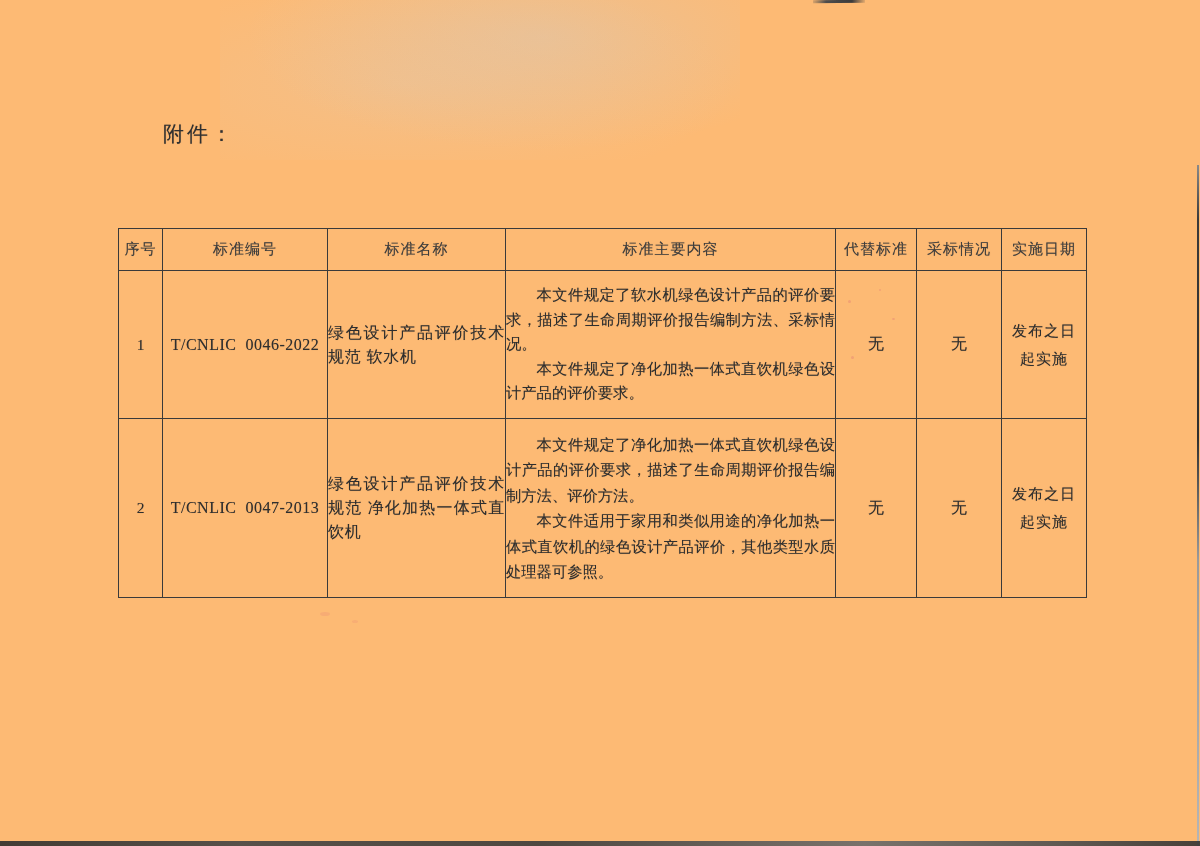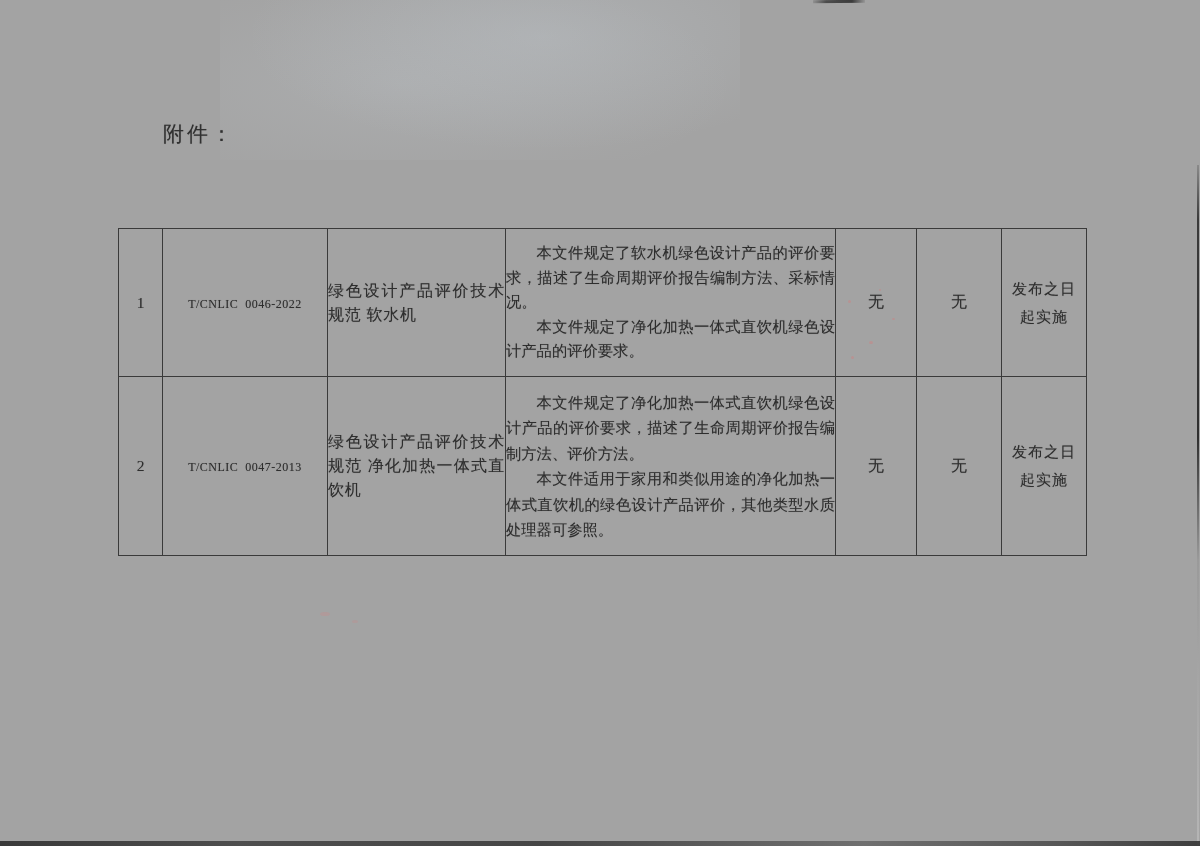--- a/index.html
+++ b/index.html
@@ -1,19 +1,19 @@
 <!DOCTYPE html>
 <html><head>
 <meta charset="utf-8">
 <style>
   html,body{margin:0;padding:0;background:#ffffff;}
   .page{
     position:relative;
     width:1200px;height:846px;
-    background:#a3a3a3;
+    background:#fdba74;
     overflow:hidden;
     font-family:"Liberation Serif", serif;
     color:#2b2b2b;
   }
   
   .scan-smudge{
     position:absolute;left:220px;top:-30px;width:520px;height:190px;
     background:
       radial-gradient(ellipse at 62% 35%, rgba(198,206,213,0.30), rgba(255,255,255,0) 65%),
       radial-gradient(ellipse at 35% 60%, rgba(205,212,218,0.18), rgba(255,255,255,0) 70%);
@@ -71,21 +71,21 @@
     vertical-align:middle;
   }
   table.standards th{
     font-weight:normal;
     font-size:15px;
     letter-spacing:1px;
     color:#3d3d3d;
     height:40px;
   }
   td.c-center{text-align:center;}
-  td .code-text{white-space:pre;letter-spacing:0.5px;font-size:12px;margin-top:20px;}
+  td .code-text{white-space:pre;letter-spacing:0.5px;font-size:16px;margin-top:20px;}
   td.c-name{padding:6px 9px;}
   td.c-name .name-text{
     display:block;
     text-align:justify;
     line-height:24px;
     font-size:16px;
     letter-spacing:0.8px;
   }
   td.c-content{padding:4px 9px;}
   td.c-content .para{
@@ -132,20 +132,29 @@
     <colgroup>
       <col style="width:44px">
       <col style="width:165px">
       <col style="width:178px">
       <col style="width:330px">
       <col style="width:81px">
       <col style="width:85px">
       <col style="width:85px">
     </colgroup>
     <tbody>
+      <tr class="header-row">
+        <th>序号</th>
+        <th>标准编号</th>
+        <th>标准名称</th>
+        <th>标准主要内容</th>
+        <th>代替标准</th>
+        <th>采标情况</th>
+        <th>实施日期</th>
+      </tr>
 
       <tr class="row-1">
         <td class="c-center">
           <span>1</span>
         </td>
         <td class="c-center">
           <span class="code-text">T/CNLIC  0046-2022</span>
         </td>
         <td class="c-name">
           <span class="name-text">绿色设计产品评价技术规范 软水机</span>

